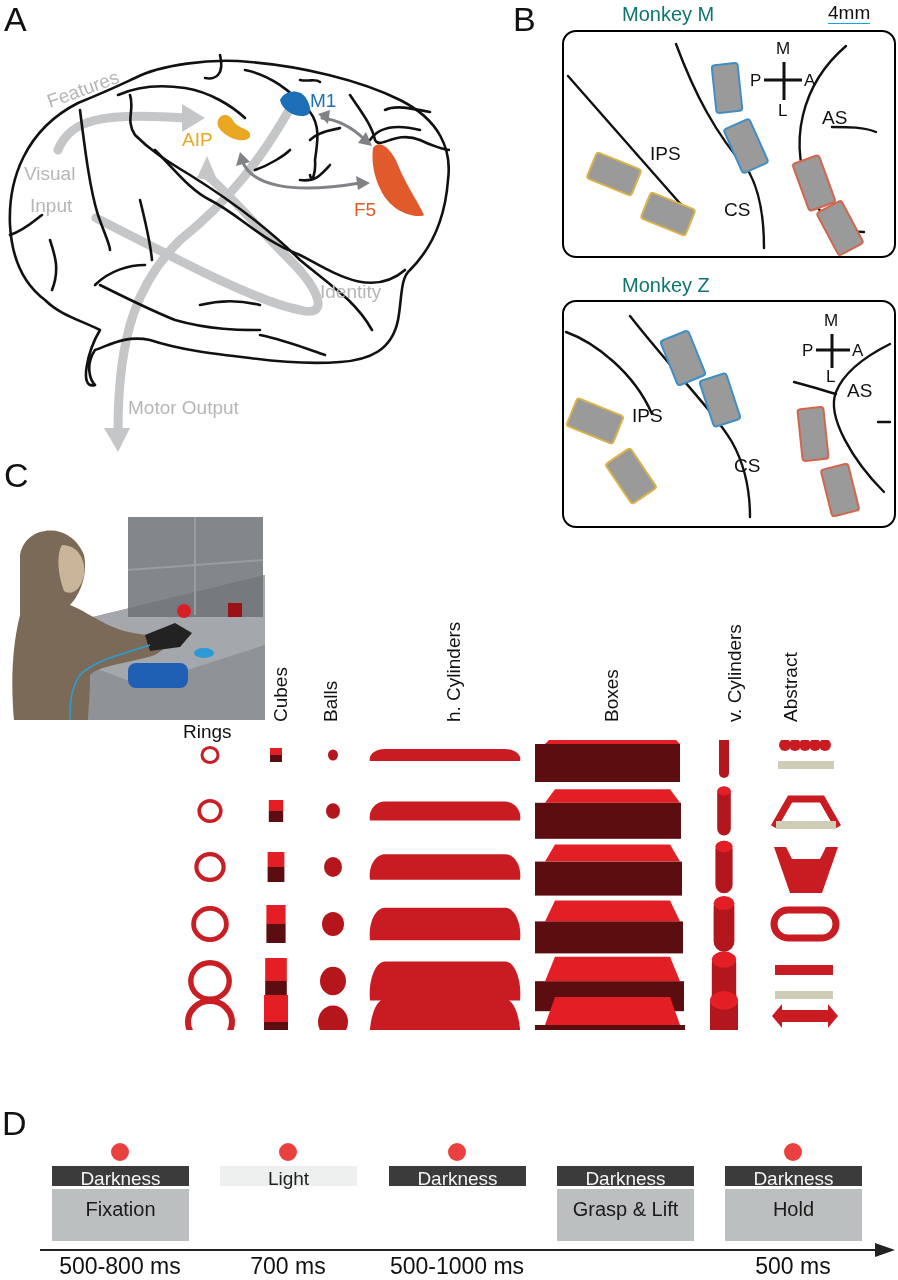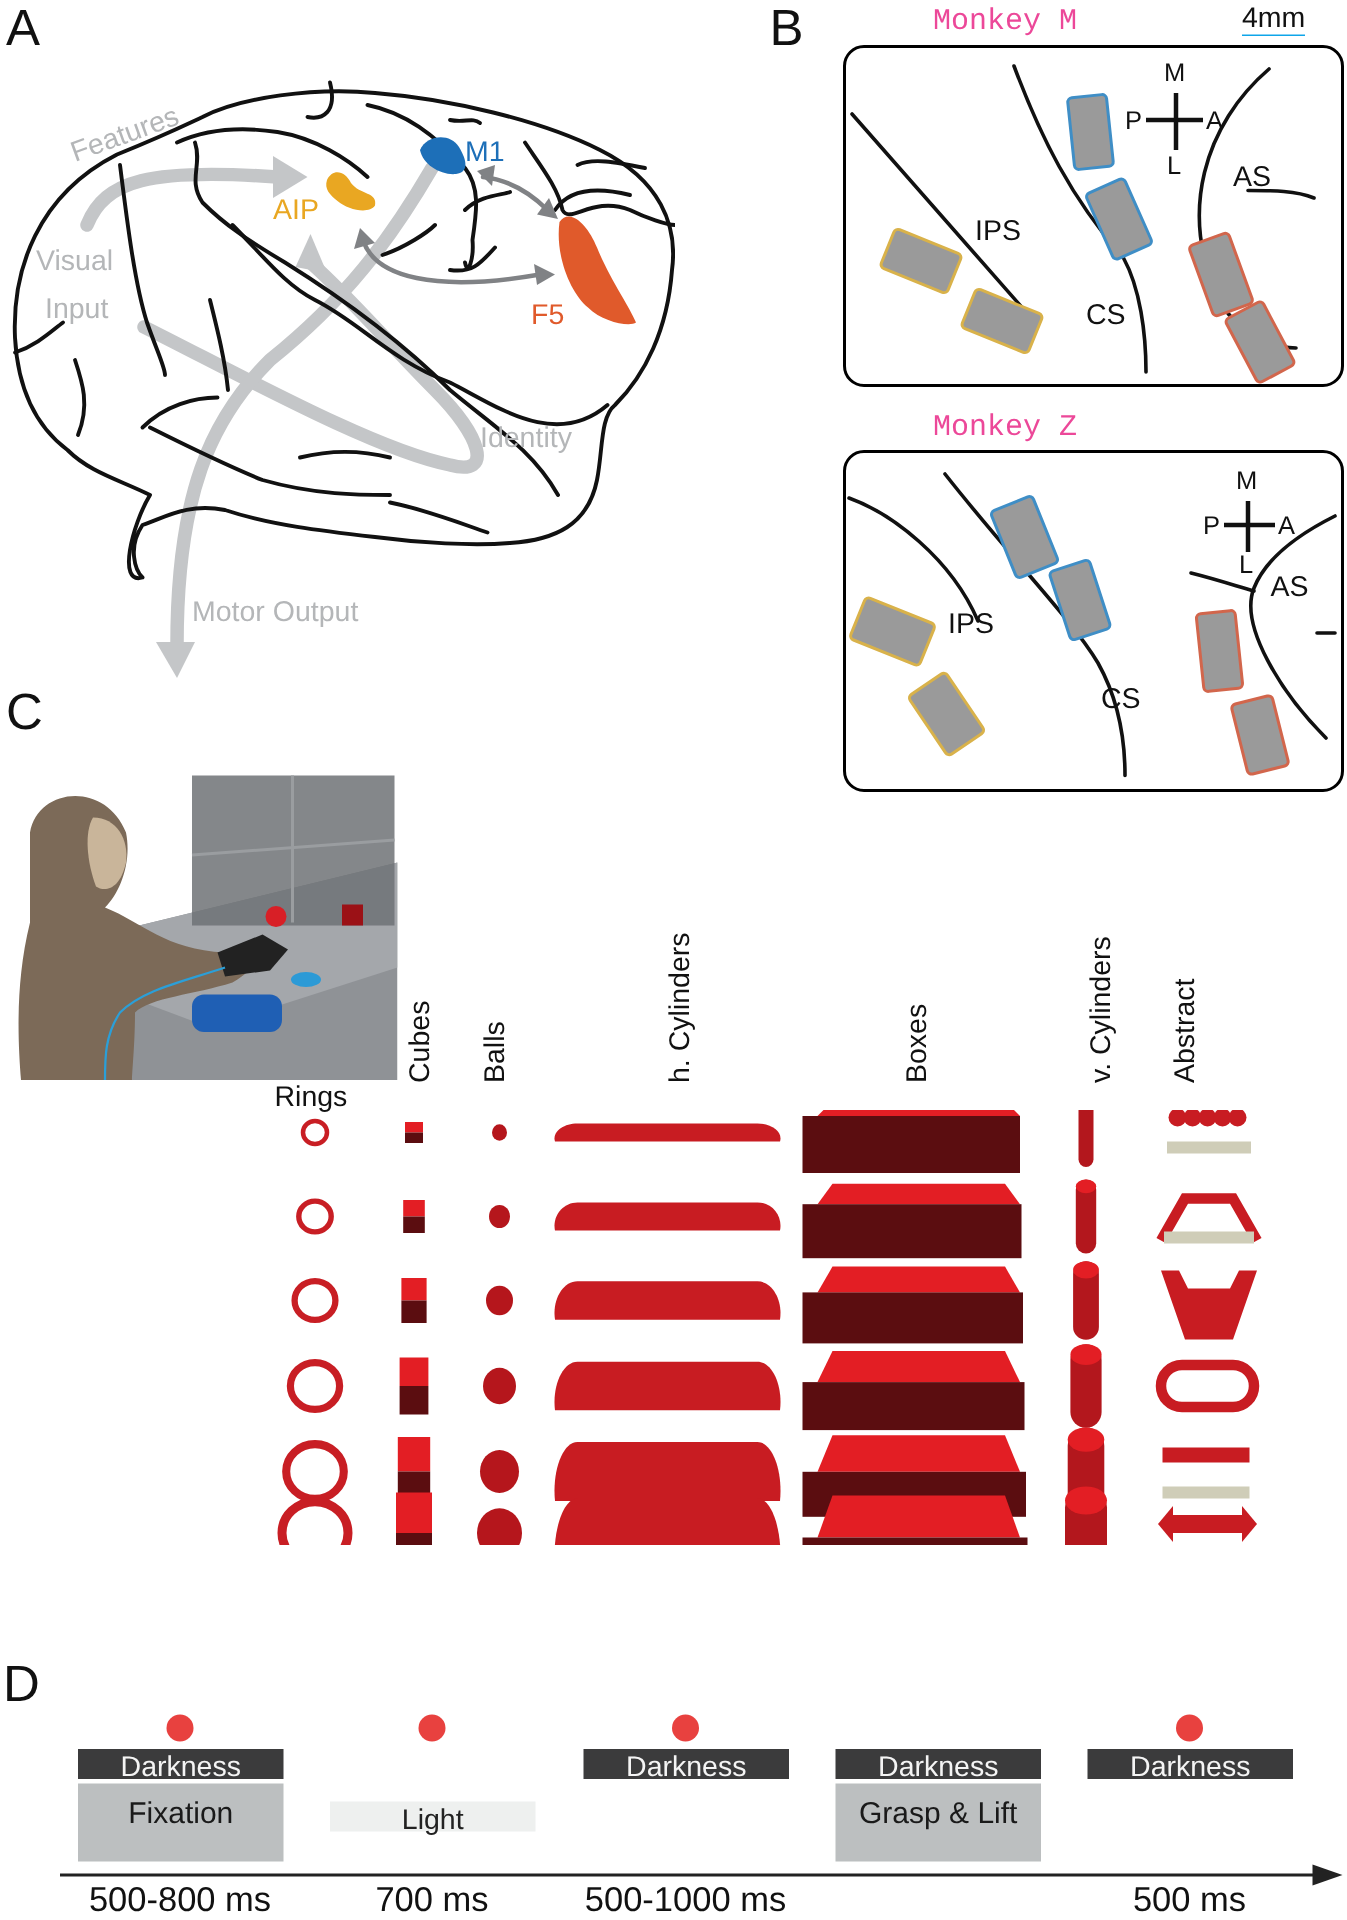--- a/index.html
+++ b/index.html
@@ -1,21 +1,21 @@
 <!DOCTYPE html>
 <html><head>
 <meta charset="utf-8">
 <style>
   html, body { margin: 0; padding: 0; background: #ffffff; }
   body { width: 898px; height: 1280px; position: relative; overflow: hidden;
          font-family: "Liberation Sans", "DejaVu Sans", sans-serif; color: #111; }
   .abs { position: absolute; }
   .panel-letter { position: absolute; font-size: 34px; font-weight: normal; color: #111; line-height: 1; }
   svg text { font-family: "Liberation Sans", "DejaVu Sans", sans-serif; }
-  .monkey-title { position: absolute; font-size: 20px; color: #ec4899; font-family: Liberation Mono, monospace; }
+  .monkey-title { position: absolute; font-size: 20px; color: #0f766e; }
   .scale-label { position: absolute; font-size: 19px; color: #111; border-bottom: 1px solid #0ea5e9; line-height: 20px; }
   .array-box { position: absolute; border: 2px solid #000; border-radius: 14px; background: #fff; }
   .col-label { position: absolute; font-size: 19px; color: #111; transform-origin: left bottom; transform: rotate(-90deg); white-space: nowrap; }
   .rings-label { position: absolute; font-size: 19px; color: #111; }
   .timeline-box { position: absolute; width: 137px; }
   .tl-top { height: 20px; line-height: 26px; text-align: center; font-size: 19px; }
   .tl-top.dark { background: #3b3b3c; color: #f4f4f4; }
   .tl-top.light { background: #eef0ef; color: #222; }
   .tl-bottom { margin-top: 3px; height: 52px; line-height: 40px; text-align: center; font-size: 20px; background: #bcbfc0; color: #1a1a1a; }
   .tl-dot { position: absolute; width: 18px; height: 18px; border-radius: 50%; background: #e8413f; }
@@ -263,34 +263,35 @@
 
 <div class="panel-letter" style="left:2px;top:1106px;">D</div>
 
 <div id="timeline">
     <div class="timeline-box" style="left: 52px; top: 1166px;">
       <div class="tl-top dark">Darkness</div>
       <div class="tl-bottom">Fixation</div>
     </div>
     <div class="tl-dot" style="left: 111px; top: 1143px; background: rgb(232, 65, 63);"></div>
     <div class="tl-duration" style="top: 1253px; left: 120px; transform: translateX(-50%);">500-800 ms</div>
-    <div class="timeline-box" style="left: 220px; top: 1166px; margin-top: 35px;">
+    <div class="timeline-box" style="left: 220px; top: 1166px;">
       <div class="tl-top light">Light</div>
     </div>
     <div class="tl-dot" style="left: 279px; top: 1143px; background: rgb(232, 65, 63);"></div>
     <div class="tl-duration" style="top: 1253px; left: 288px; transform: translateX(-50%);">700 ms</div>
     <div class="timeline-box" style="left: 389px; top: 1166px;">
       <div class="tl-top dark">Darkness</div>
     </div>
     <div class="tl-dot" style="left: 448px; top: 1143px; background: rgb(232, 65, 63);"></div>
     <div class="tl-duration" style="top: 1253px; left: 457px; transform: translateX(-50%);">500-1000 ms</div>
     <div class="timeline-box" style="left: 557px; top: 1166px;">
       <div class="tl-top dark">Darkness</div>
       <div class="tl-bottom">Grasp &amp; Lift</div>
     </div>
     <div class="timeline-box" style="left: 725px; top: 1166px;">
       <div class="tl-top dark">Darkness</div>
+      <div class="tl-bottom">Hold</div>
     </div>
     <div class="tl-dot" style="left: 784px; top: 1143px; background: rgb(232, 65, 63);"></div>
     <div class="tl-duration" style="top: 1253px; left: 793px; transform: translateX(-50%);">500 ms</div>
   </div>
 <div class="tl-axis"></div>
 <div class="tl-arrow"></div>
 
 </body></html>

